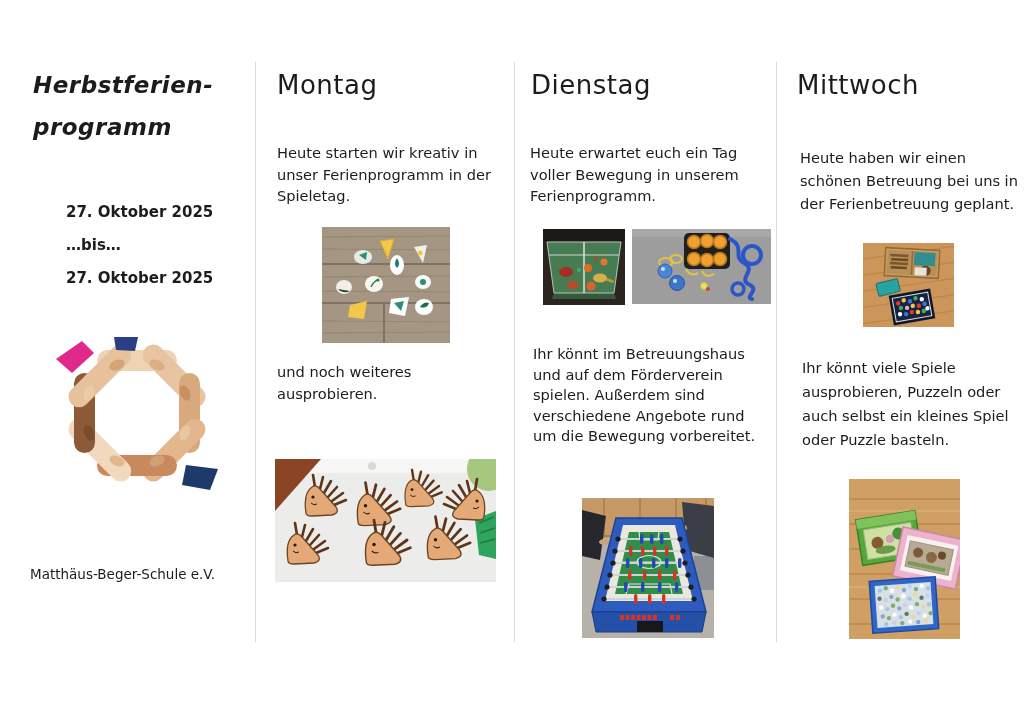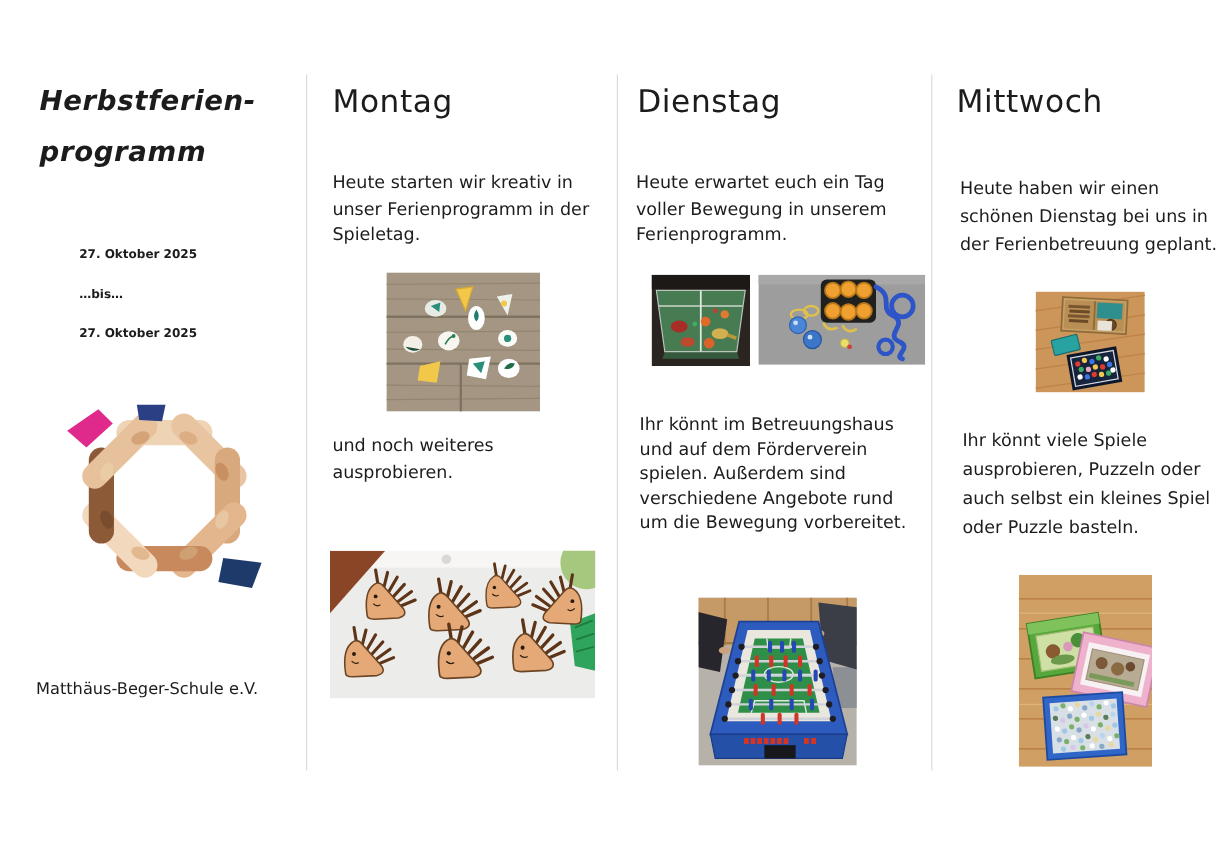--- a/index.html
+++ b/index.html
@@ -4,21 +4,21 @@
 <style>
   html,body{margin:0;padding:0;}
   body{
     width:1024px;height:717px;position:relative;background:#ffffff;
     font-family:"DejaVu Sans","Liberation Sans",sans-serif;color:#1c1c1c;
     overflow:hidden;
   }
   .abs{position:absolute;}
   
   .title{left:33px;top:64px;font-size:23px;font-style:italic;font-weight:700;line-height:42px;letter-spacing:0.5px;}
-  .dates{left:66px;top:202px;font-size:10px;font-weight:600;}
+  .dates{left:66px;top:202px;font-size:15px;font-weight:600;}
   .dates .date-line{margin:0 0 12px 0;line-height:21px;}
   .footer{left:30px;top:560px;font-size:13.5px;line-height:28px;}
   
   .divider{top:62px;width:1px;height:580px;background:#dcdcdc;}
   
   .day-heading{font-size:26px;font-weight:400;letter-spacing:0.5px;line-height:30px;}
   .para{font-size:14.6px;}
   .para div{white-space:nowrap;}
   .lh21 div{line-height:21.5px;}
   .lh20 div{line-height:20.5px;}
@@ -304,21 +304,21 @@
     <rect x="88" y="117" width="4" height="5"></rect>
       <rect x="94" y="117" width="4" height="5"></rect>
   </g>
   <rect x="55" y="123" width="26" height="11" fill="#17171c"></rect>
 </svg>
 
 <div class="abs day-heading" style="left:797px;top:70px">Mittwoch</div>
 
 <div class="abs para lh23" style="left:800px;top:146px">
   <div>Heute haben wir einen</div>
-  <div>schönen Dienstag bei uns in</div>
+  <div>schönen Betreuung bei uns in</div>
   <div>der Ferienbetreuung geplant.</div>
 </div>
 
 <svg class="abs photo" style="left:863px;top:243px" width="91" height="84" viewBox="0 0 91 84" role="img" aria-label="wooden-game-box-photo">
   <rect width="91" height="84" fill="#cc9559"></rect>
   <g transform="rotate(-8 45 42)" stroke="#bd8346" stroke-width="1">
     <line x1="-10" y1="10" x2="101" y2="10"></line>
       <line x1="-10" y1="26" x2="101" y2="26"></line>
     <line x1="-10" y1="42" x2="101" y2="42"></line>
       <line x1="-10" y1="58" x2="101" y2="58"></line>

